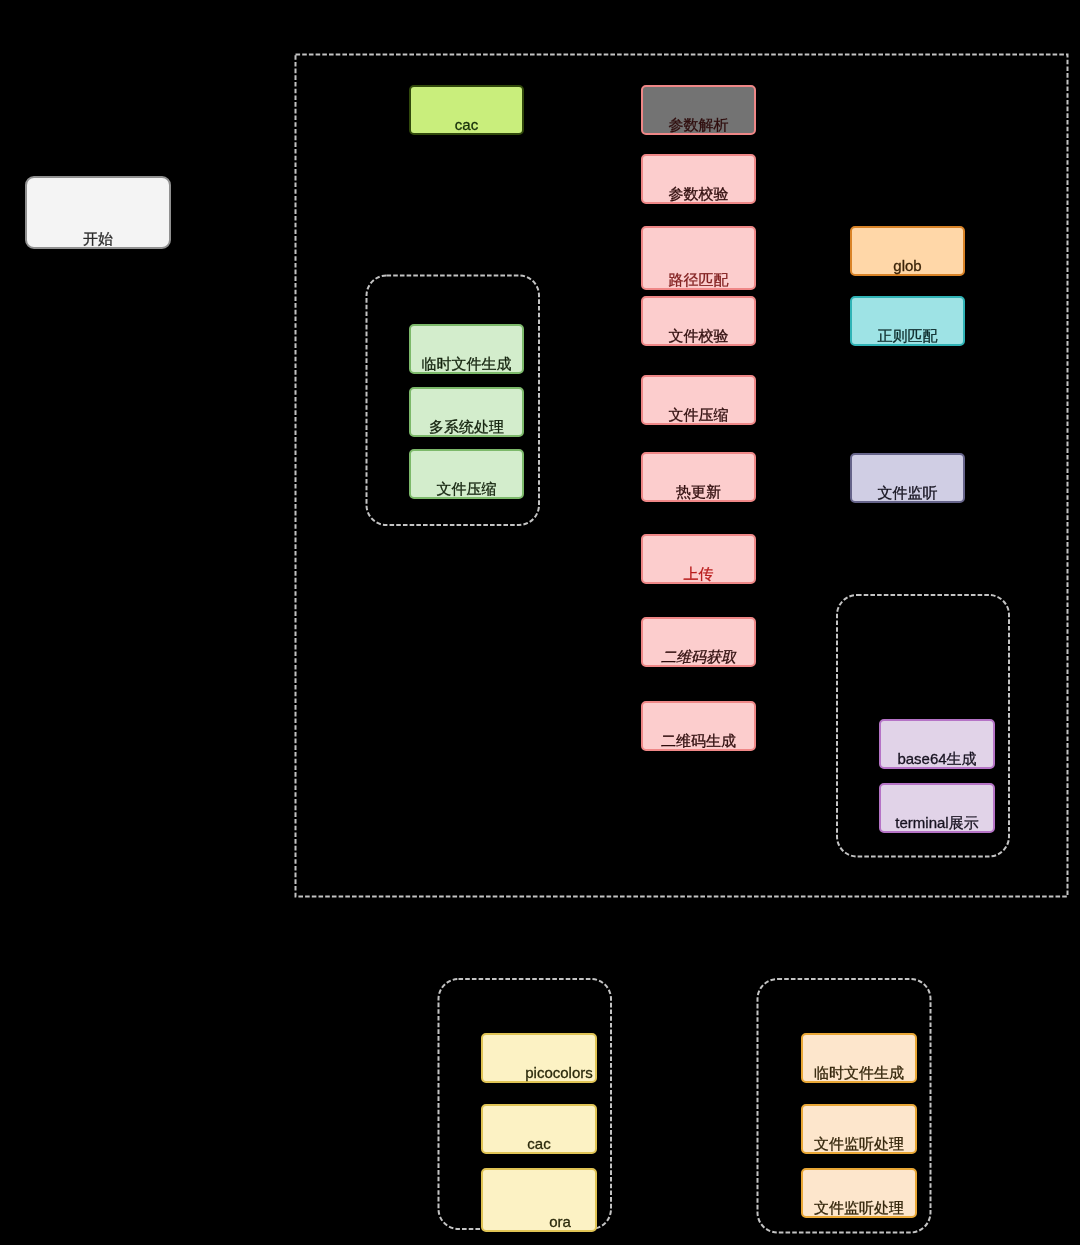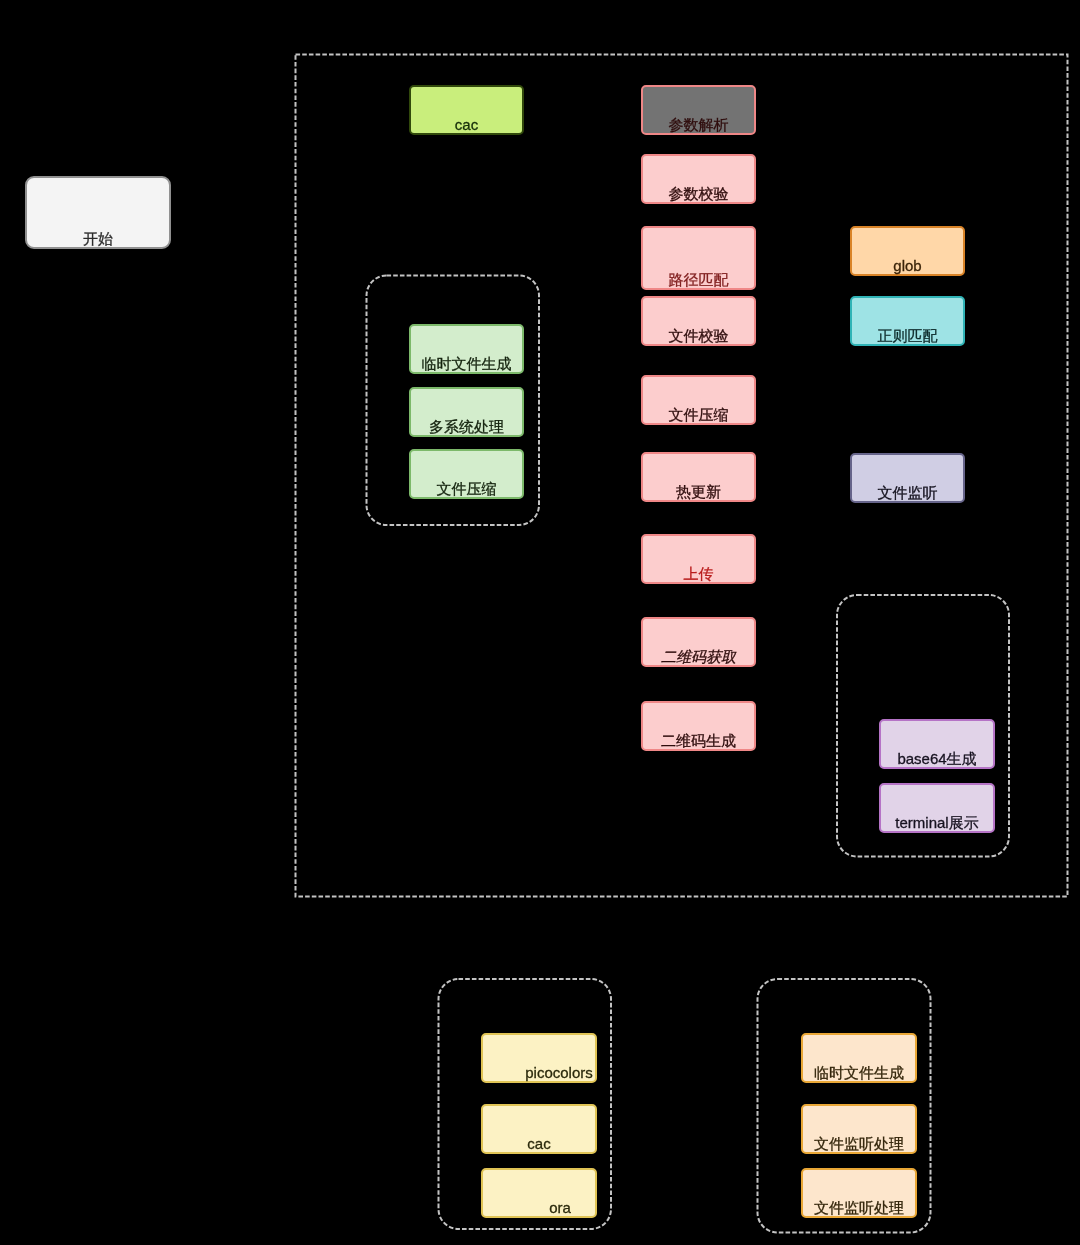--- a/index.html
+++ b/index.html
@@ -80,21 +80,21 @@
   </div>
   <div class="node" style="left: 865px; top: 783px; width: 116px; height: 50px; background: rgb(225, 211, 232); border-color: rgb(181, 115, 198); border-radius: 5px; color: rgb(23, 18, 32); border-width: 2px;">
     <span class="node-label">terminal展示</span>
   </div>
   <div class="node" style="left: 467px; top: 1033px; width: 116px; height: 50px; background: rgb(252, 242, 196); border-color: rgb(224, 196, 85); border-radius: 5px; color: rgb(43, 42, 12); border-width: 2px; padding-left: 40px;">
     <span class="node-label">picocolors</span>
   </div>
   <div class="node" style="left: 467px; top: 1104px; width: 116px; height: 50px; background: rgb(252, 242, 196); border-color: rgb(224, 196, 85); border-radius: 5px; color: rgb(43, 42, 12); border-width: 2px;">
     <span class="node-label">cac</span>
   </div>
-  <div class="node" style="left: 467px; top: 1168px; width: 116px; height: 50px; background: rgb(252, 242, 196); border-color: rgb(224, 196, 85); border-radius: 5px; color: rgb(43, 42, 12); border-width: 2px; padding-left: 42px;">
+  <div class="node" style="left: 467px; top: 1168px; width: 116px; height: 64px; background: rgb(252, 242, 196); border-color: rgb(224, 196, 85); border-radius: 5px; color: rgb(43, 42, 12); border-width: 2px; padding-left: 42px;">
     <span class="node-label">ora</span>
   </div>
   <div class="node" style="left: 787px; top: 1033px; width: 116px; height: 50px; background: rgb(253, 230, 204); border-color: rgb(233, 167, 54); border-radius: 5px; color: rgb(51, 37, 10); border-width: 2px;">
     <span class="node-label">临时文件生成</span>
   </div>
   <div class="node" style="left: 787px; top: 1104px; width: 116px; height: 50px; background: rgb(253, 230, 204); border-color: rgb(233, 167, 54); border-radius: 5px; color: rgb(51, 37, 10); border-width: 2px;">
     <span class="node-label">文件监听处理</span>
   </div>
   <div class="node" style="left: 787px; top: 1168px; width: 116px; height: 50px; background: rgb(253, 230, 204); border-color: rgb(233, 167, 54); border-radius: 5px; color: rgb(51, 37, 10); border-width: 2px;">
     <span class="node-label">文件监听处理</span>

